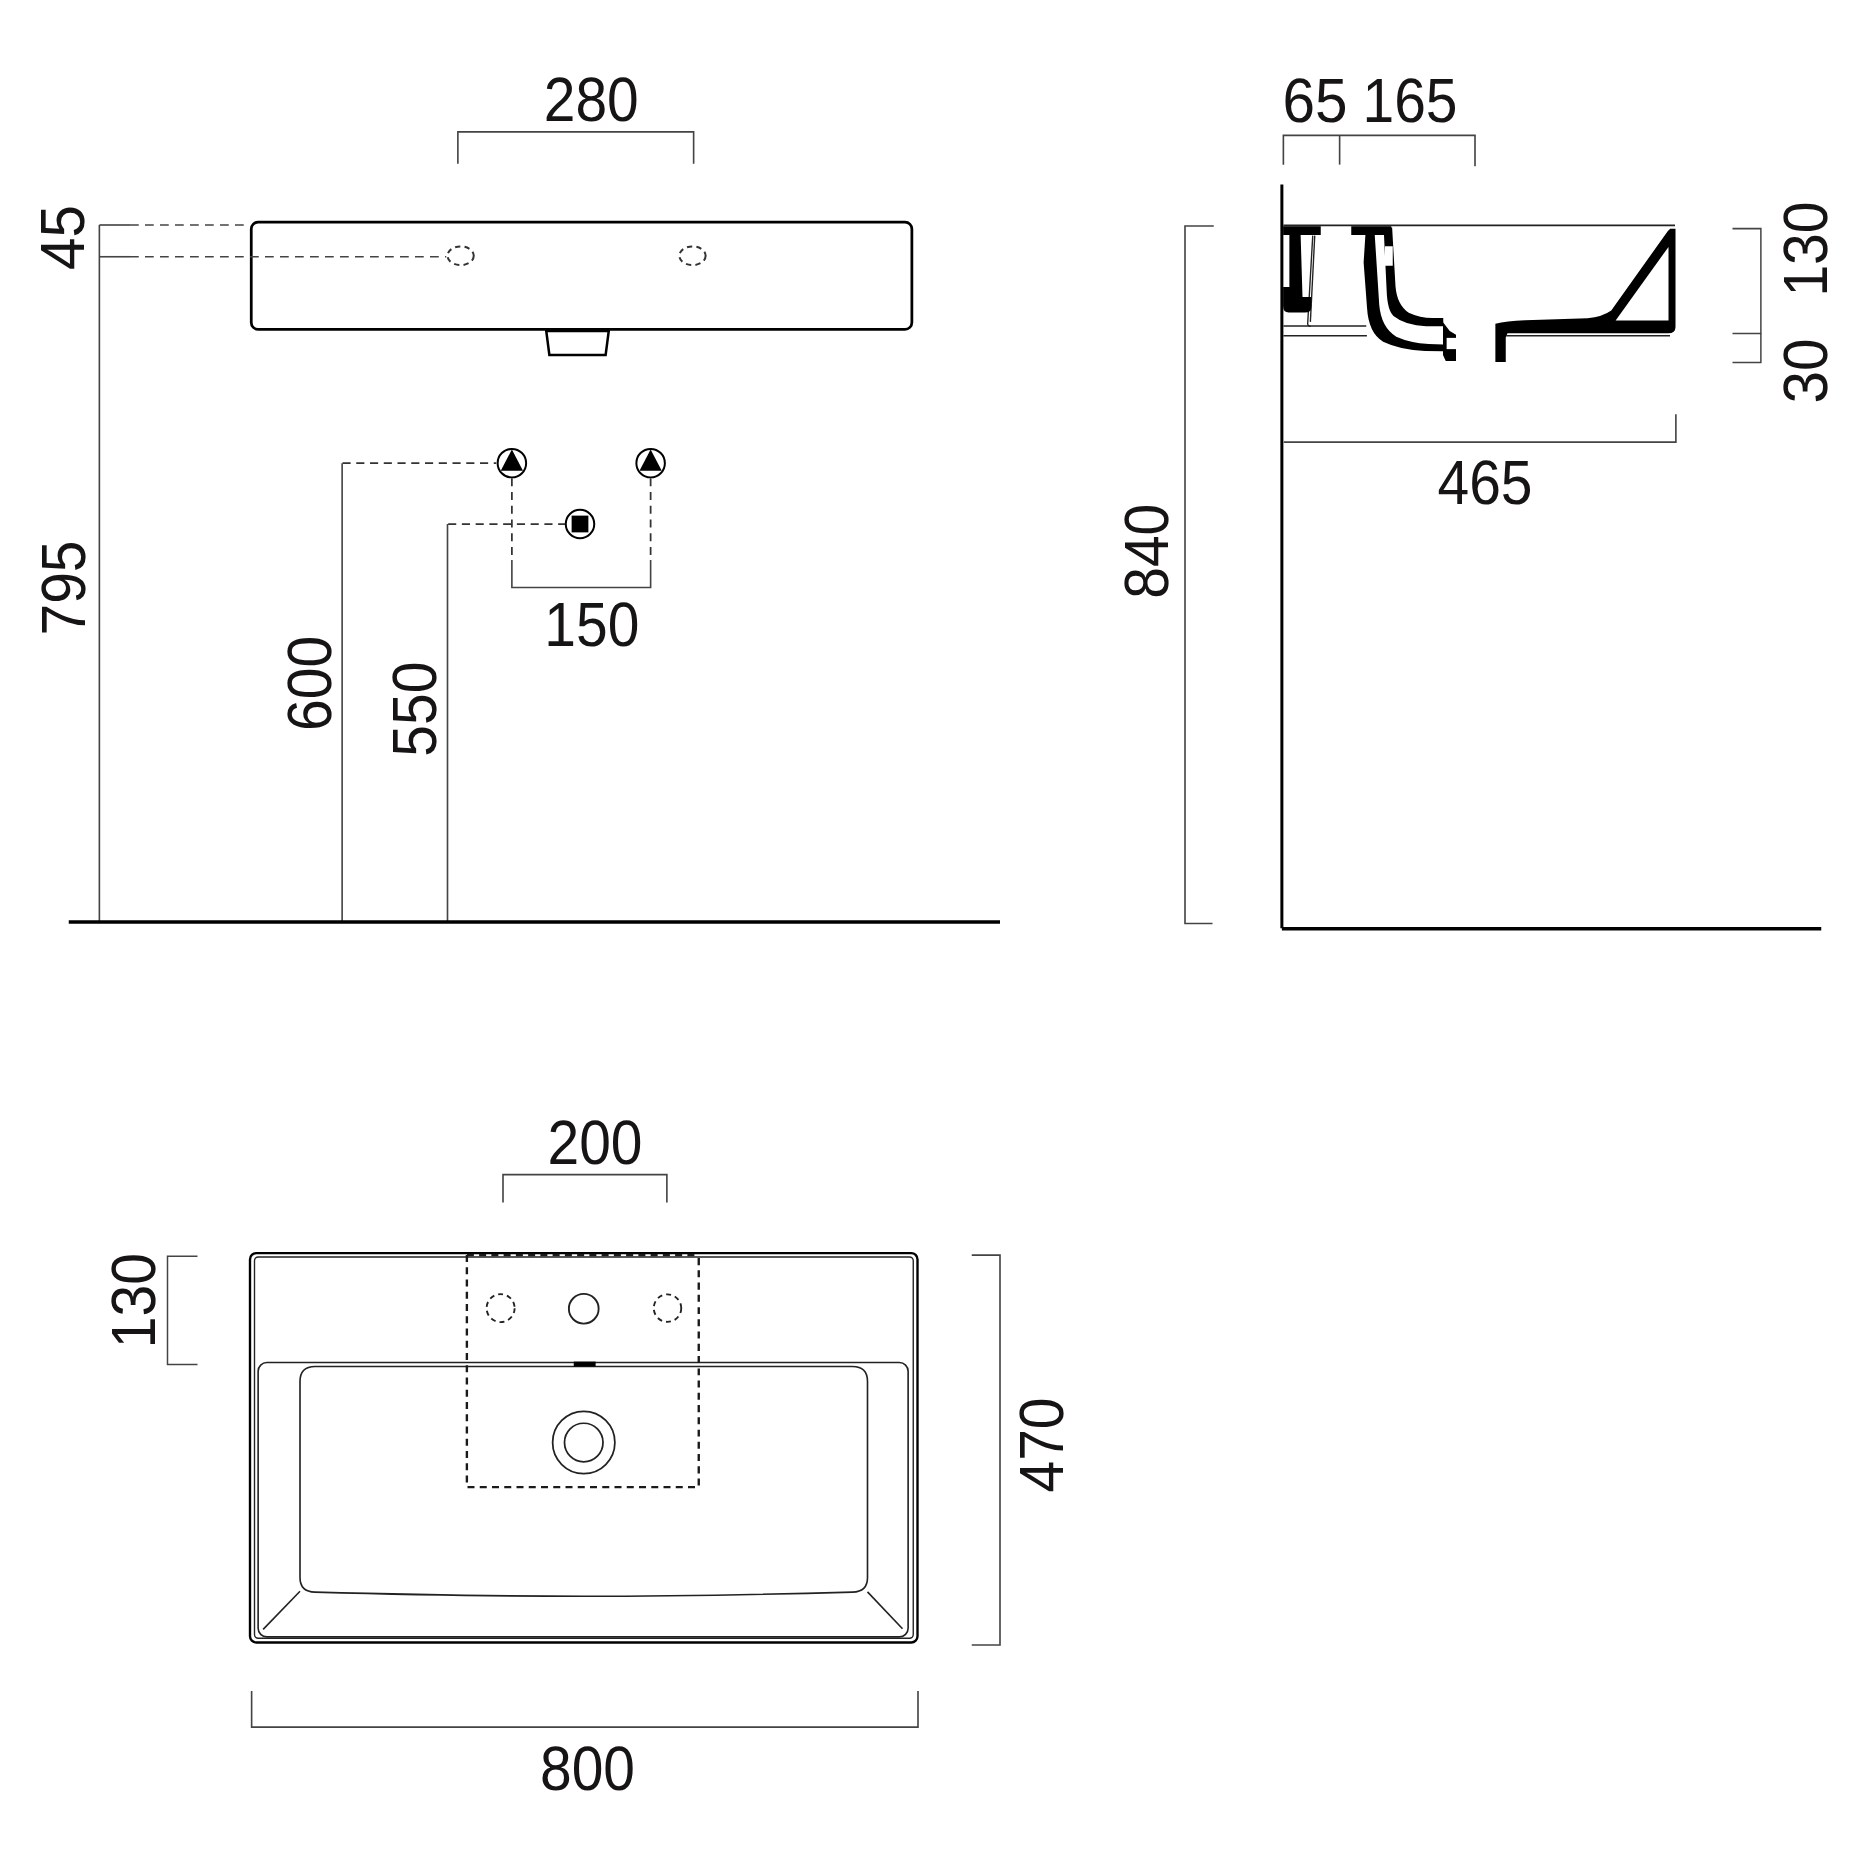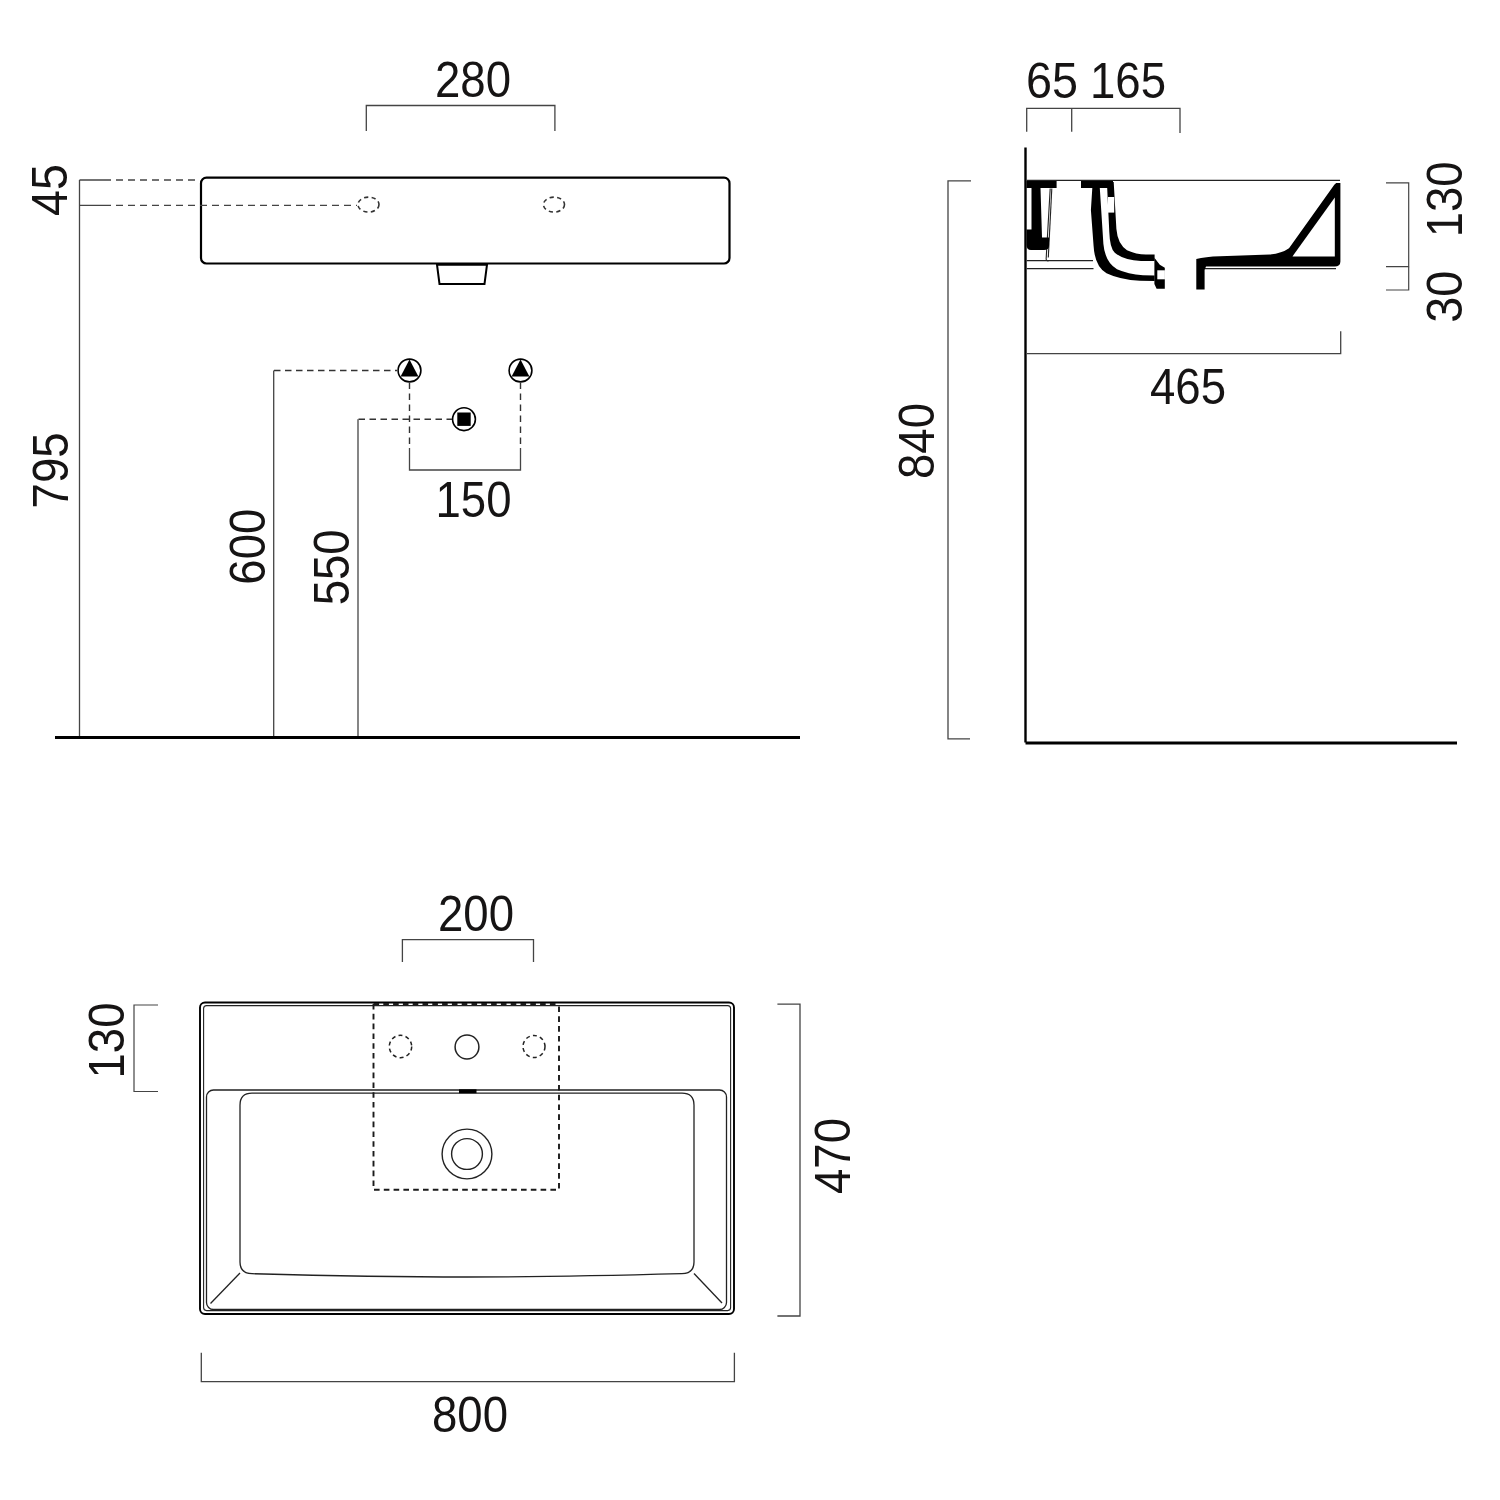--- a/index.html
+++ b/index.html
@@ -1,16 +1,16 @@
 <!DOCTYPE html>
 <html><head>
 <meta charset="utf-8">
 <style>
   html,body{margin:0;padding:0;background:#fff;}
-  #page{width:1500px;height:1500px;position:relative;background:#fff;overflow:hidden;border-radius:24px;}
+  #page{width:1500px;height:1500px;position:relative;background:#fff;overflow:hidden;}
   svg{position:absolute;top:0;left:0;}
   text{font-family:"Liberation Sans",sans-serif;fill:#161414;}
 </style>
 </head>
 <body>
 <div id="page">
 <svg width="1500" height="1500" viewBox="0 0 1500 1500">
 
 <g>
         <text x="473" y="97" font-size="50" text-anchor="middle" textLength="76" lengthAdjust="spacingAndGlyphs">280</text>

